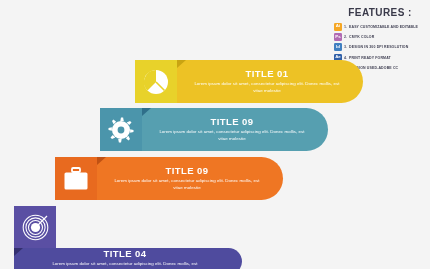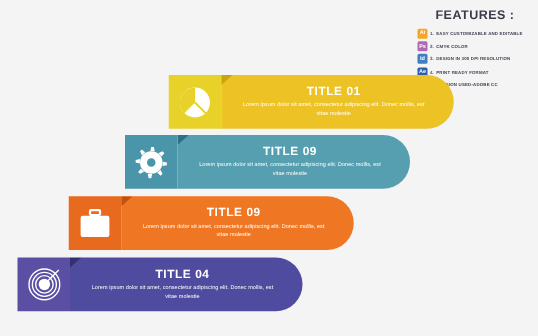--- a/index.html
+++ b/index.html
@@ -107,21 +107,21 @@
     text-align:center;
     line-height:1.55;
     max-width:150px;
     letter-spacing:.05px;
   }
 
   
   #bar1 { left:135px; top:60px; width:228px; }
   #bar2 { left:100px; top:108px; width:228px; }
   #bar3 { left:55px;  top:157px; width:228px; }
-  #bar4 { left:14px;  top:206px; width:228px; }
+  #bar4 { left:14px;  top:206px; width:228px;flex-direction:column; }
 
   svg { display:block; }
 </style>
 </head>
 <body style="background: rgb(244, 244, 244);">
 
 <div class="features">
   <div class="features-title">FEATURES :</div>
 
   <div class="feature-row">

